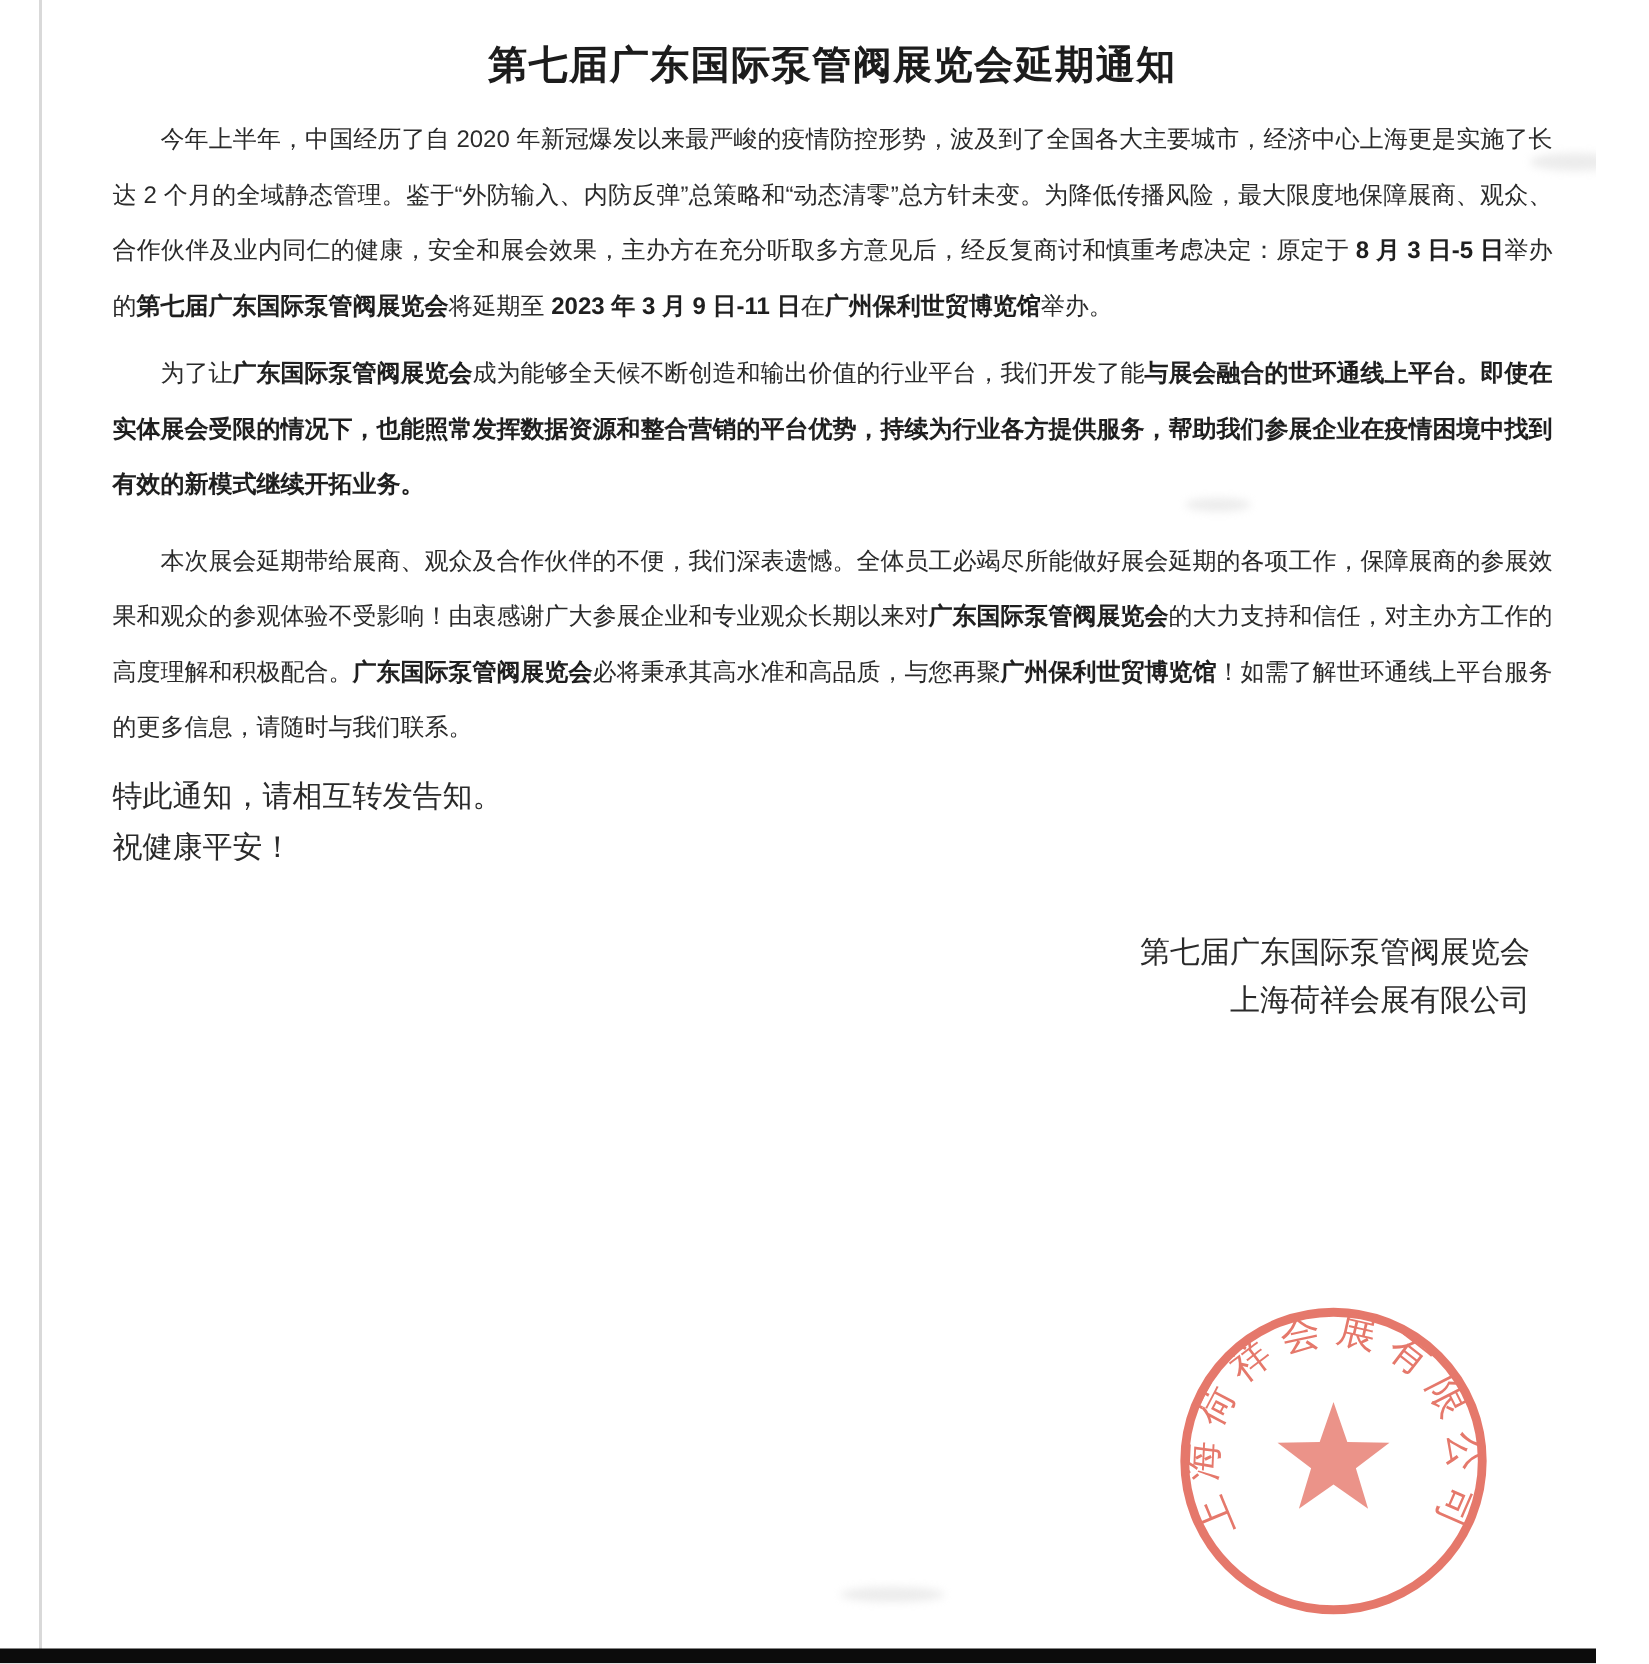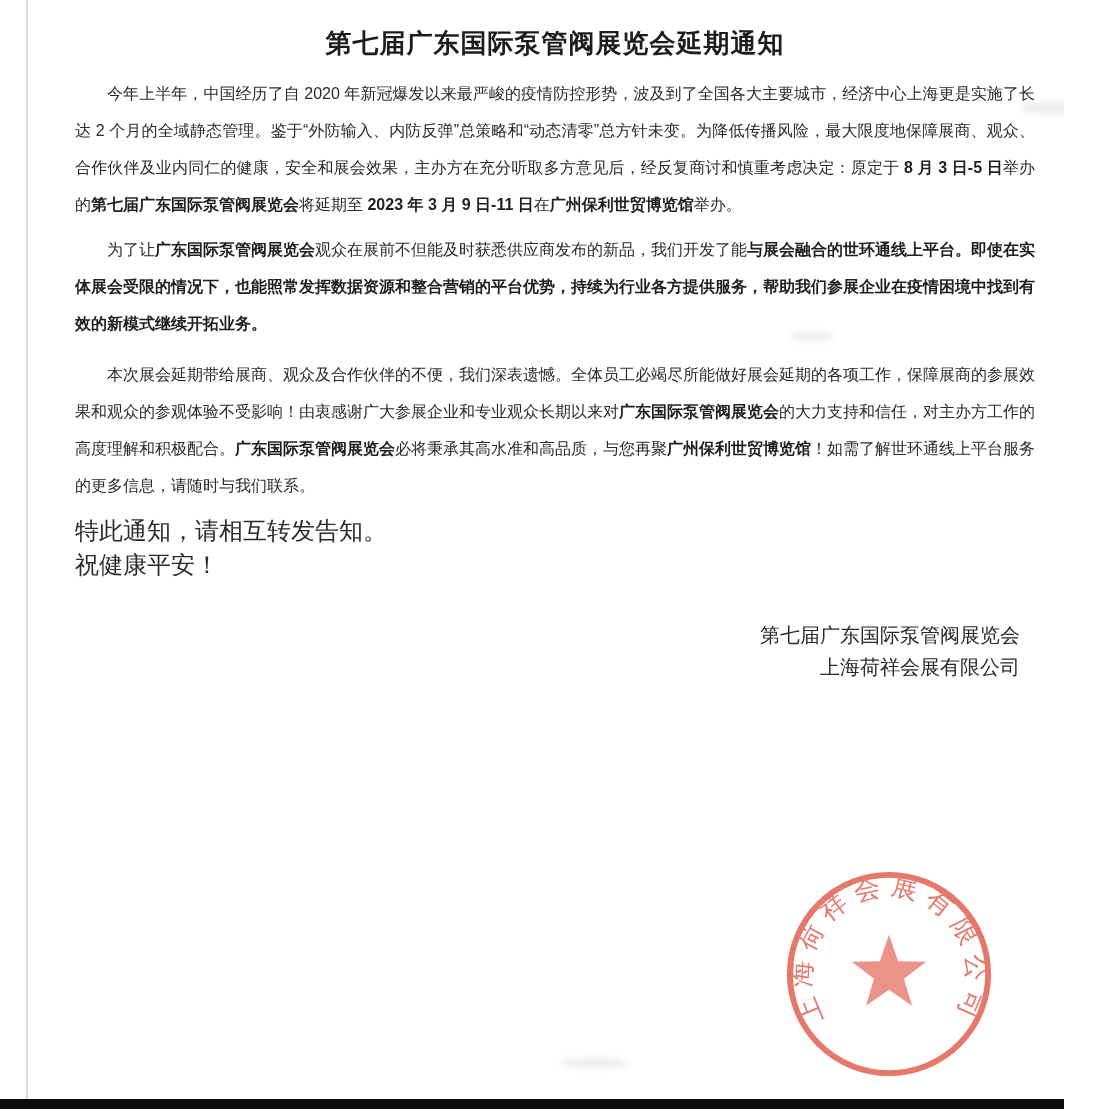--- a/index.html
+++ b/index.html
@@ -63,21 +63,21 @@
     text-indent: 2em;
     color: #2a2a2a;
   }
   .para.p1 { margin-top: 14px; }
   .para.p2 { margin-top: 8px; }
   .para.p3 { margin-top: 18px; }
   .para.p4 { margin-top: 14px; }
   .bold { font-weight: 700; color: #1f1f1f; }
   .closing {
     margin: 10px 0 0 0;
-    font-size: 24px;
+    font-size: 20px;
     line-height: 34px;
     color: #2a2a2a;
   }
   .closing p { margin: 0; }
   .signature {
     margin-top: 36px;
     text-align: right;
     padding-right: 15px;
     font-size: 20px;
     color: #2a2a2a;
@@ -113,21 +113,21 @@
   <div class="smudge" style="left:790px;top:332px;width:44px;height:9px;"></div>
   <div class="smudge" style="left:560px;top:1058px;width:70px;height:10px;"></div>
 
   <div class="content">
 
     <h1 class="doc-title">第七届广东国际泵管阀展览会延期通知</h1>
 
 
     <p class="para p1"><span class="seg">今年上半年，中国经历了自 2020 年新冠爆发以来最严峻的疫情防控形势，波及到了全国各大主要城市，经济中心上海更是实施了长达 2 个月的全域静态管理。鉴于“外防输入、内防反弹”总策略和“动态清零”总方针未变。为降低传播风险，最大限度地保障展商、观众、合作伙伴及业内同仁的健康，安全和展会效果，主办方在充分听取多方意见后，经反复商讨和慎重考虑决定：原定于 </span><span class="seg bold">8 月 3 日-5 日</span><span class="seg">举办的</span><span class="seg bold">第七届广东国际泵管阀展览会</span><span class="seg">将延期至 </span><span class="seg bold">2023 年 3 月 9 日-11 日</span><span class="seg">在</span><span class="seg bold">广州保利世贸博览馆</span><span class="seg">举办。</span></p>
 
-    <p class="para p2"><span class="seg">为了让</span><span class="seg bold">广东国际泵管阀展览会</span><span class="seg">观众在展前不但能及时获悉供应商发布的新品，我们开发了能</span><span class="seg bold">与展会融合的世环通线上平台。即使在实体展会受限的情况下，也能照常发挥数据资源和整合营销的平台优势，持续为行业各方提供服务，帮助我们参展企业在疫情困境中找到有效的新模式继续开拓业务。</span></p>
+    <p class="para p2"><span class="seg">为了让</span><span class="seg bold">广东国际泵管阀展览会</span><span class="seg">成为能够全天候不断创造和输出价值的行业平台，我们开发了能</span><span class="seg bold">与展会融合的世环通线上平台。即使在实体展会受限的情况下，也能照常发挥数据资源和整合营销的平台优势，持续为行业各方提供服务，帮助我们参展企业在疫情困境中找到有效的新模式继续开拓业务。</span></p>
 
 
     <p class="para p4"><span class="seg">本次展会延期带给展商、观众及合作伙伴的不便，我们深表遗憾。全体员工必竭尽所能做好展会延期的各项工作，保障展商的参展效果和观众的参观体验不受影响！由衷感谢广大参展企业和专业观众长期以来对</span><span class="seg bold">广东国际泵管阀展览会</span><span class="seg">的大力支持和信任，对主办方工作的高度理解和积极配合。</span><span class="seg bold">广东国际泵管阀展览会</span><span class="seg">必将秉承其高水准和高品质，与您再聚</span><span class="seg bold">广州保利世贸博览馆</span><span class="seg">！如需了解世环通线上平台服务的更多信息，请随时与我们联系。</span></p>
 
     <div class="closing">
       <p>特此通知，请相互转发告知。</p>
       <p>祝健康平安！</p>
     </div>
 
     <div class="signature">

